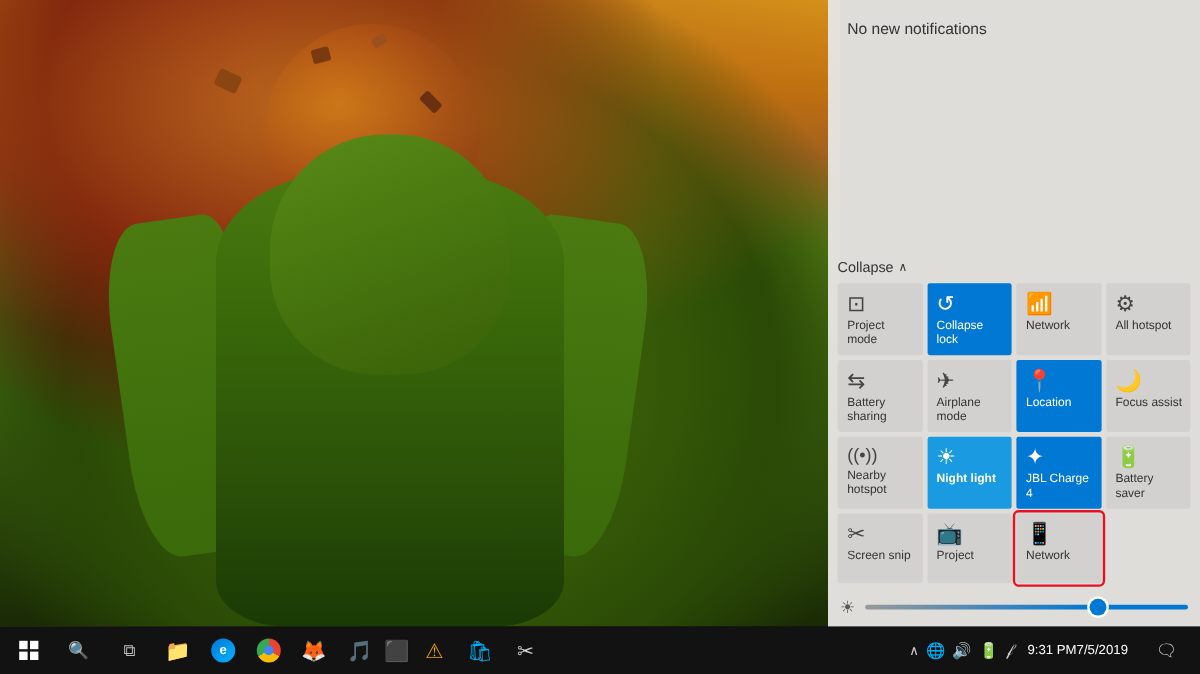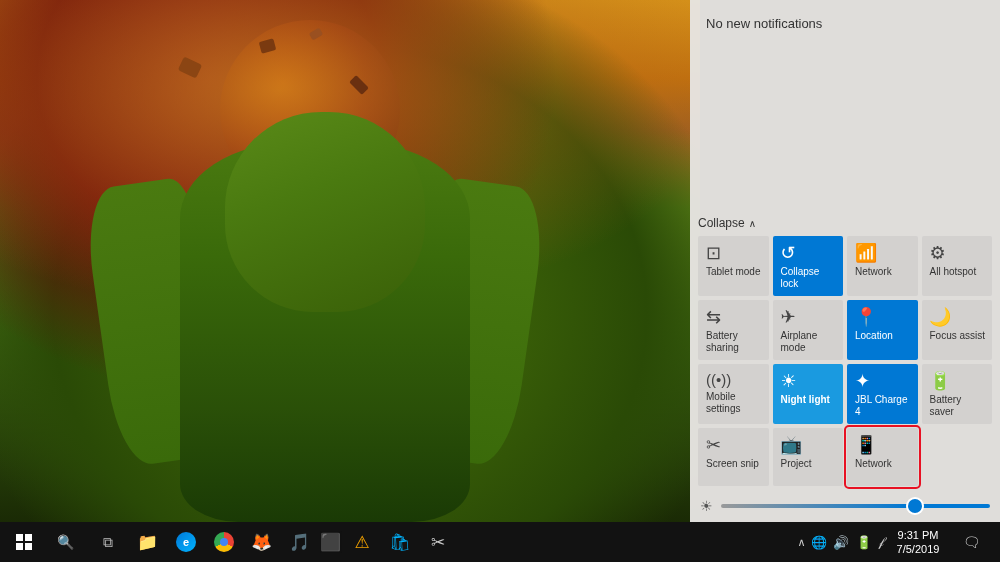--- a/index.html
+++ b/index.html
@@ -162,21 +162,21 @@
     .taskbar-sys-icons {
       display: flex;
       align-items: center;
       gap: 6px;
       color: #ccc;
       font-size: 13px;
     }
 
     .taskbar-clock {
       display: flex;
-      flex-direction: column;
+      flex-direction: row;
       align-items: center;
       justify-content: center;
       color: #fff;
       font-size: 11px;
       line-height: 1.3;
       padding: 0 8px;
       cursor: pointer;
       min-width: 60px;
     }
 
@@ -441,21 +441,21 @@
     <div class="ac-collapse-btn">
       <span>Collapse</span>
       <span style="font-size:10px;">∧</span>
     </div>
   </div>
 
   <div class="ac-grid">
 
     <div class="ac-tile">
       <span class="ac-tile-icon">⊡</span>
-      <span class="ac-tile-label">Tablet mode</span>
+      <span class="ac-tile-label">Project mode</span>
     </div>
 
     <div class="ac-tile active">
       <span class="ac-tile-icon">↺</span>
       <span class="ac-tile-label">Collapse lock</span>
     </div>
 
     <div class="ac-tile">
       <span class="ac-tile-icon">📶</span>
       <span class="ac-tile-label">Network</span>
@@ -481,21 +481,21 @@
       <span class="ac-tile-label">Location</span>
     </div>
 
     <div class="ac-tile">
       <span class="ac-tile-icon">🌙</span>
       <span class="ac-tile-label">Focus assist</span>
     </div>
 
     <div class="ac-tile">
       <span class="ac-tile-icon" style="font-size:15px;">((•))</span>
-      <span class="ac-tile-label">Mobile settings</span>
+      <span class="ac-tile-label">Nearby hotspot</span>
     </div>
 
     <div class="ac-tile active-blue">
       <span class="ac-tile-icon">☀</span>
       <span class="ac-tile-label">Night light</span>
     </div>
 
     <div class="ac-tile active">
       <span class="ac-tile-icon">✦</span>
       <span class="ac-tile-label">JBL Charge 4</span>

